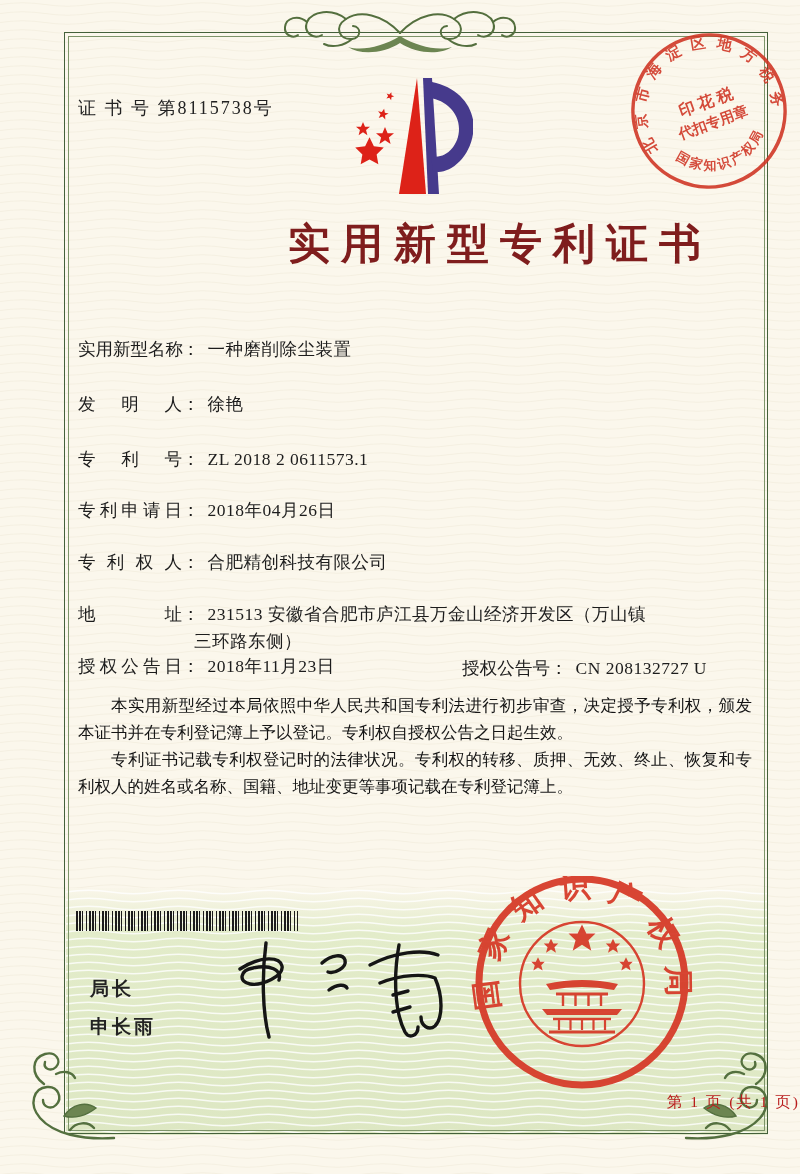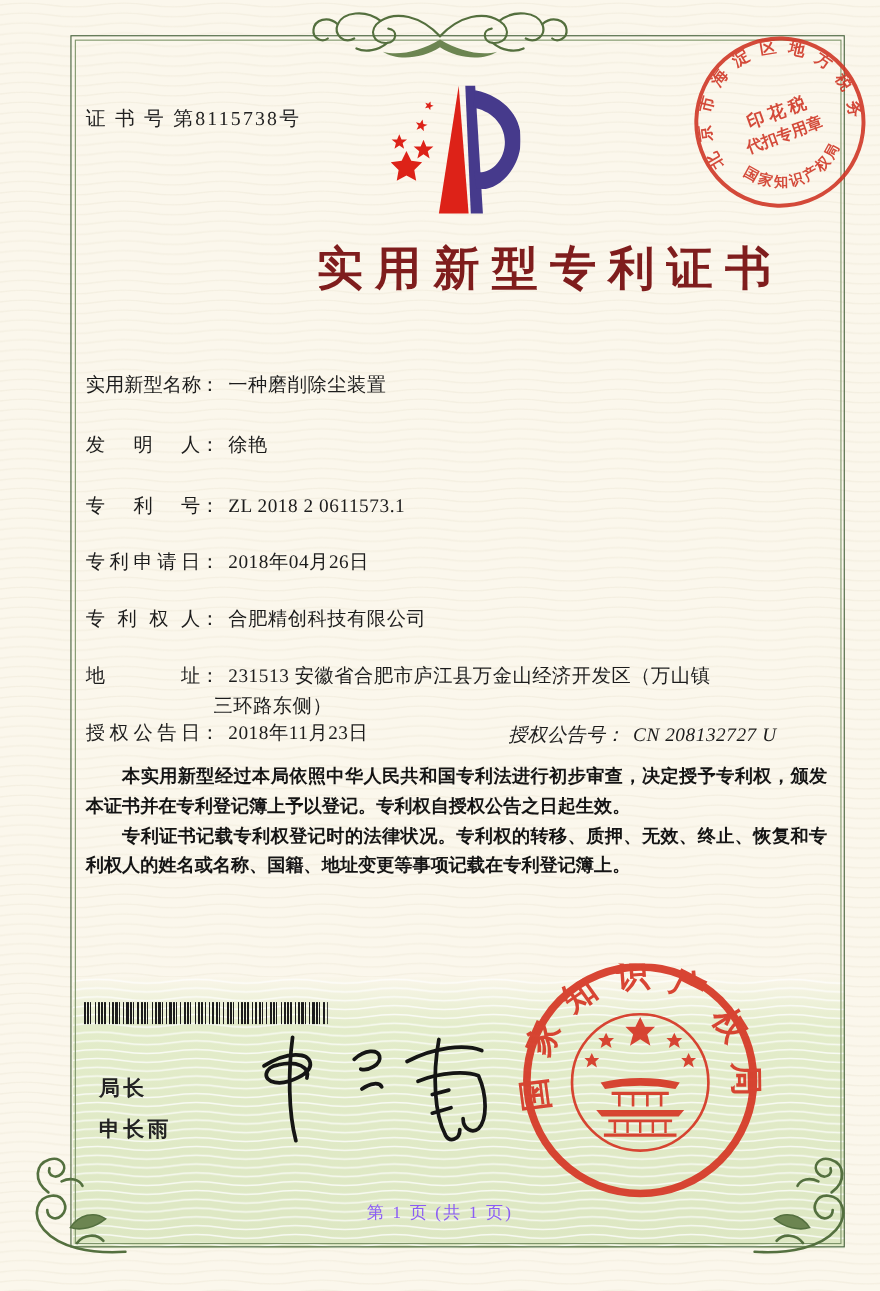--- a/index.html
+++ b/index.html
@@ -49,26 +49,26 @@
     text-align:right;font-size:42px;font-weight:700;
     letter-spacing:11px;color:#7f1d1d;
   }
 
   .fields{position:absolute;left:78px;top:337px;width:670px;font-size:17.5px;}
   .frow{position:absolute;left:0;white-space:nowrap;}
   .flabel{display:inline-block;width:104px;text-align:justify;text-align-last:justify;vertical-align:top;}
   .fcolon{display:inline-block;margin-right:8px;}
   .fvalue{letter-spacing:.5px;}
   .addr2{position:absolute;left:116px;white-space:nowrap;letter-spacing:.5px;}
-  .grant-no{position:absolute;left:384px;white-space:nowrap;font-style:italic;}
+  .grant-no{position:absolute;left:384px;white-space:nowrap;}
   .grant-no .flabel{width:88px;}
 
   .paragraphs{
     position:absolute;left:78px;top:692px;width:674px;
-    font-size:16.5px;line-height:27px;text-align:justify;color:#141414;font-weight:bold;
+    font-size:16.5px;line-height:27px;text-align:justify;color:#141414;
   }
   .paragraphs p{margin:0;text-indent:2em;}
 
   .director-label,.director-name{
     position:absolute;left:90px;
     font-family:"Liberation Sans","DejaVu Sans",sans-serif;
     font-size:19px;font-weight:600;color:#232323;letter-spacing:3px;
   }
   .director-label{top:976px;}
   .director-name{top:1014px;}
@@ -84,22 +84,22 @@
   .barcode{
     position:absolute;left:76px;top:911px;width:222px;height:20px;
     background:repeating-linear-gradient(90deg,
       #1c1c1c 0 2px,transparent 2px 3px,
       #1c1c1c 3px 5px,transparent 5px 6px,
       #1c1c1c 6px 7px,transparent 7px 10px,
       #1c1c1c 10px 11px,transparent 11px 13px);
   }
 
   .footer{
-    position:absolute;left:0;top:1092px;width:800px;text-align:center;
-    font-size:15.5px;color:#8b5cf6;letter-spacing:2px;
+    position:absolute;left:0;top:1092px;width:800px;text-align:right;
+    font-size:15.5px;color:#b91c1c;letter-spacing:2px;
   }
 </style>
 </head>
 <body>
 
 <div class="page">
 
   <svg class="waves-page" width="800" height="1174">
     <defs>
       <pattern id="wvFaint" width="90" height="9" patternUnits="userSpaceOnUse">

